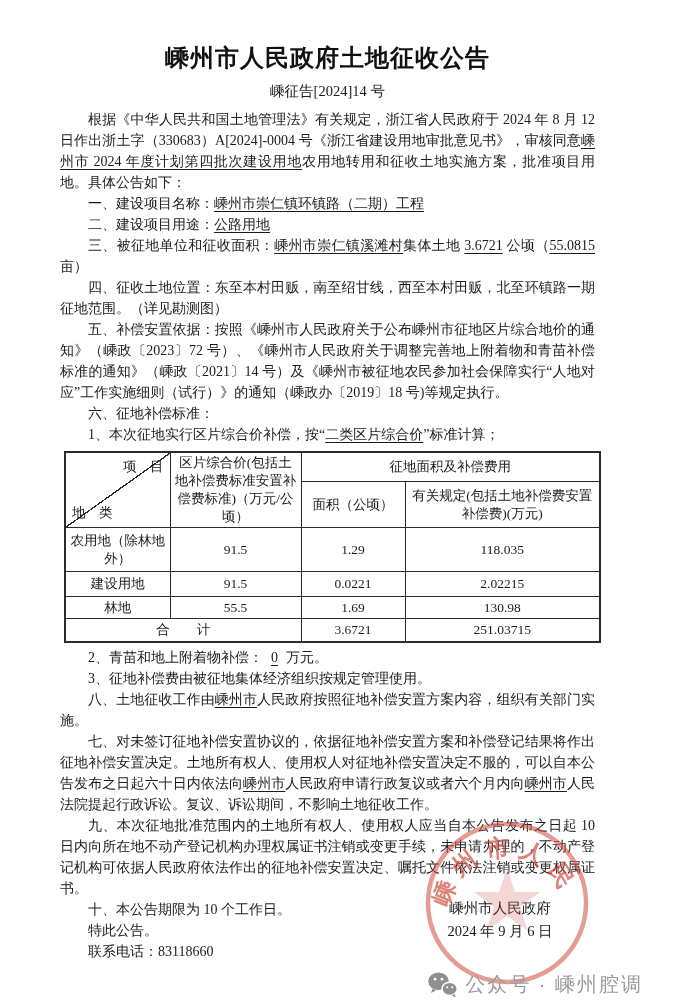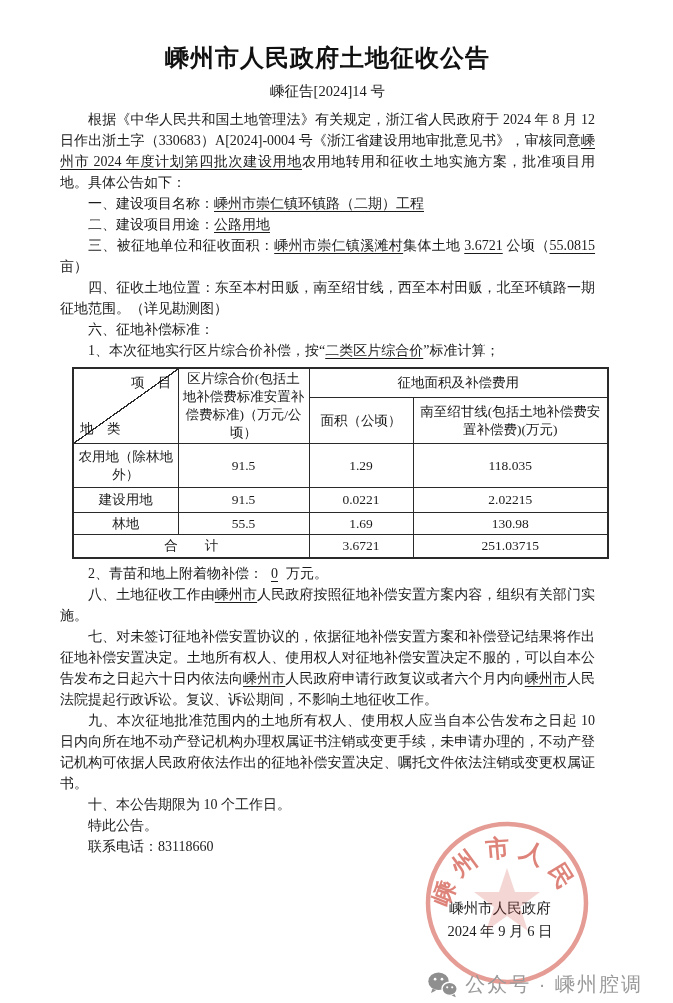--- a/index.html
+++ b/index.html
@@ -33,21 +33,21 @@
     text-align:justify;
     text-indent:2em;
   }
   .u{text-decoration:underline;text-underline-offset:3px;}
   .u-pad{text-decoration:underline;text-underline-offset:3px;padding:0 8px;}
 
   
   table.comp-table{
     border-collapse:collapse;
     width:535px;
-    margin:6px 0 4px 12px;
+    margin:6px 0 4px 4px;
     font-size:13.5px;
     table-layout:fixed;
   }
   .comp-table td{
     border:1px solid #2a2a2a;
     text-align:center;
     vertical-align:middle;
     padding:1px 3px;
     line-height:18px;
   }
@@ -109,20 +109,21 @@
       <p><span>根据《中华人民共和国土地管理法》有关规定，浙江省人民政府于 2024 年 8 月 12 日作出浙土字（330683）A[2024]-0004 号《浙江省建设用地审批意见书》，审核同意</span><span class="u">嵊州市 2024 年度计划第四批次建设用地</span><span>农用地转用和征收土地实施方案，批准项目用地。具体公告如下：</span></p>
 
       <p><span>一、建设项目名称：</span><span class="u">嵊州市崇仁镇环镇路（二期）工程</span></p>
 
       <p><span>二、建设项目用途：</span><span class="u">公路用地</span></p>
 
       <p><span>三、被征地单位和征收面积：</span><span class="u">嵊州市崇仁镇溪滩村</span><span>集体土地 </span><span class="u">3.6721</span><span> 公顷（</span><span class="u">55.0815</span><span> 亩）</span></p>
 
       <p>四、征收土地位置：东至本村田贩，南至绍甘线，西至本村田贩，北至环镇路一期征地范围。（详见勘测图）</p>
 
+      <p>五、补偿安置依据：按照《嵊州市人民政府关于公布嵊州市征地区片综合地价的通知》（嵊政〔2023〕72 号）、《嵊州市人民政府关于调整完善地上附着物和青苗补偿标准的通知》（嵊政〔2021〕14 号）及《嵊州市被征地农民参加社会保障实行“人地对应”工作实施细则（试行）》的通知（嵊政办〔2019〕18 号)等规定执行。</p>
 
       <p>六、征地补偿标准：</p>
 
       <p><span>1、本次征地实行区片综合价补偿，按“</span><span class="u">二类区片综合价</span><span>”标准计算；</span></p>
 
       <table class="comp-table">
         <colgroup>
           <col style="width:105px">
             <col style="width:131px">
             <col style="width:104px">
@@ -132,21 +133,21 @@
             <tr class="hdr-group">
           <td class="corner" rowspan="2">
             <span class="corner-top">项　目</span>
             <span class="corner-bottom">地　类</span>
           </td>
           <td rowspan="2">区片综合价(包括土地补偿费标准安置补偿费标准)（万元/公顷）</td>
           <td colspan="2">征地面积及补偿费用</td>
         </tr>
         <tr class="hdr-sub">
           <td>面积（公顷）</td>
-          <td>南至绍甘线(包括土地补偿费安置补偿费)(万元)</td>
+          <td>有关规定(包括土地补偿费安置补偿费)(万元)</td>
         </tr>
         <tr class="row-tall">
           <td>农用地（除林地外）</td>
           <td>91.5</td>
           <td>1.29</td>
           <td>118.035</td>
         </tr>
         <tr class="row-mid">
           <td>建设用地</td>
           <td>91.5</td>
@@ -162,20 +163,21 @@
         <tr class="row-total">
           <td colspan="2">合　　计</td>
           <td>3.6721</td>
           <td>251.03715</td>
         </tr>
       </tbody>
         </table>
 
       <p><span>2、青苗和地上附着物补偿：</span><span class="u-pad">0</span><span>万元。</span></p>
 
+      <p>3、征地补偿费由被征地集体经济组织按规定管理使用。</p>
 
 
       <p><span>八、土地征收工作由</span><span class="u">嵊州市</span><span>人民政府按照征地补偿安置方案内容，组织有关部门实施。</span></p>
 
       <p><span>七、对未签订征地补偿安置协议的，依据征地补偿安置方案和补偿登记结果将作出征地补偿安置决定。土地所有权人、使用权人对征地补偿安置决定不服的，可以自本公告发布之日起六十日内依法向</span><span class="u">嵊州市</span><span>人民政府申请行政复议或者六个月内向</span><span class="u">嵊州市</span><span>人民法院提起行政诉讼。复议、诉讼期间，不影响土地征收工作。</span></p>
 
       <p>九、本次征地批准范围内的土地所有权人、使用权人应当自本公告发布之日起 10 日内向所在地不动产登记机构办理权属证书注销或变更手续，未申请办理的，不动产登记机构可依据人民政府依法作出的征地补偿安置决定、嘱托文件依法注销或变更权属证书。</p>
 
       <p>十、本公告期限为 10 个工作日。</p>
 

